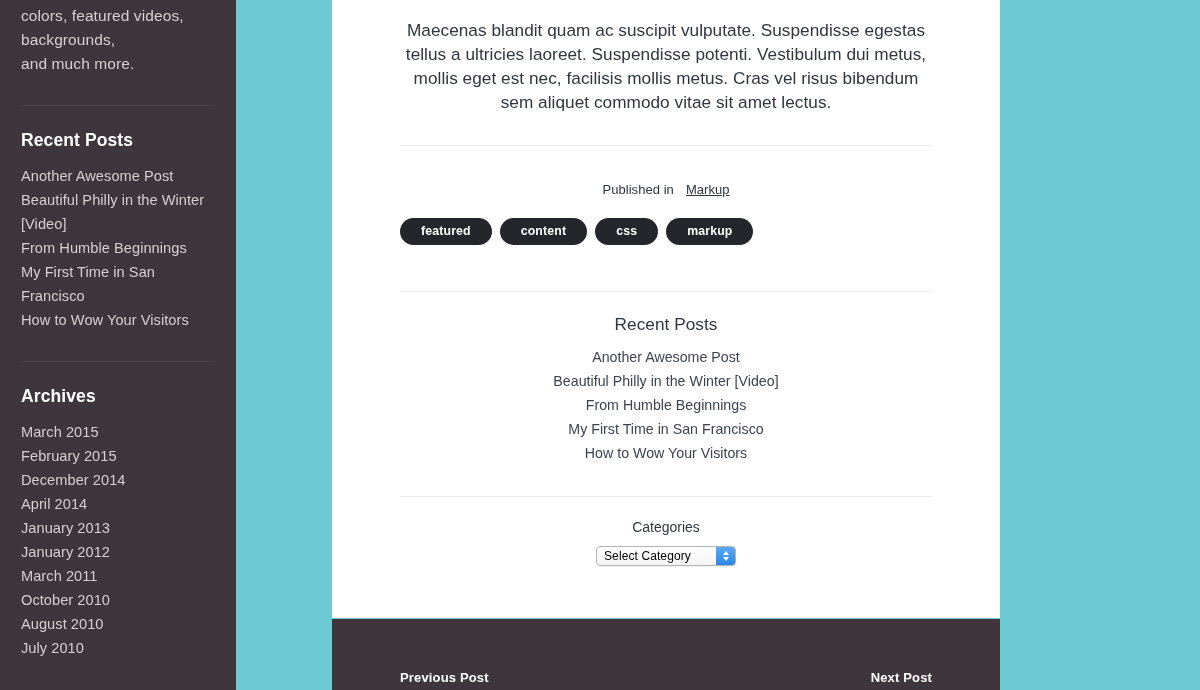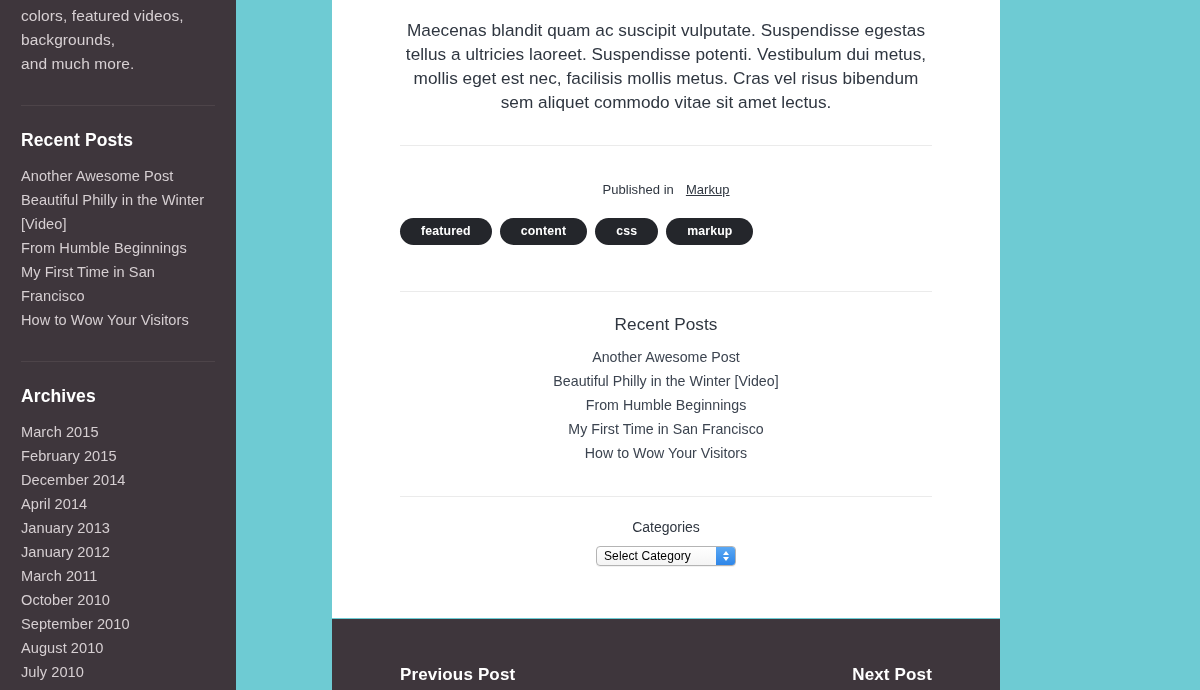--- a/index.html
+++ b/index.html
@@ -234,21 +234,21 @@
   }
   .footer-inner {
     position: relative;
     height: 100%;
     padding: 0 68px;
   }
   .nav-prev, .nav-next {
     position: absolute;
     bottom: 5px;
     color: #ffffff;
-    font-size: 17px;
+    font-size: 13px;
     font-weight: bold;
     letter-spacing: 0.15px;
     text-decoration: none;
   }
   .nav-prev { left: 68px; }
   .nav-next { right: 68px; }
 </style>
 </head>
 <body>
 
@@ -302,23 +302,20 @@
           <a href="#">January 2013</a>
         </li>
       <li>
           <a href="#">January 2012</a>
         </li>
       <li>
           <a href="#">March 2011</a>
         </li>
       <li>
           <a href="#">October 2010</a>
-        </li>
-      <li>
-          <a href="#">September 2010</a>
         </li>
       <li>
           <a href="#">August 2010</a>
         </li>
       <li>
           <a href="#">July 2010</a>
         </li>
 
     </ul>
 

